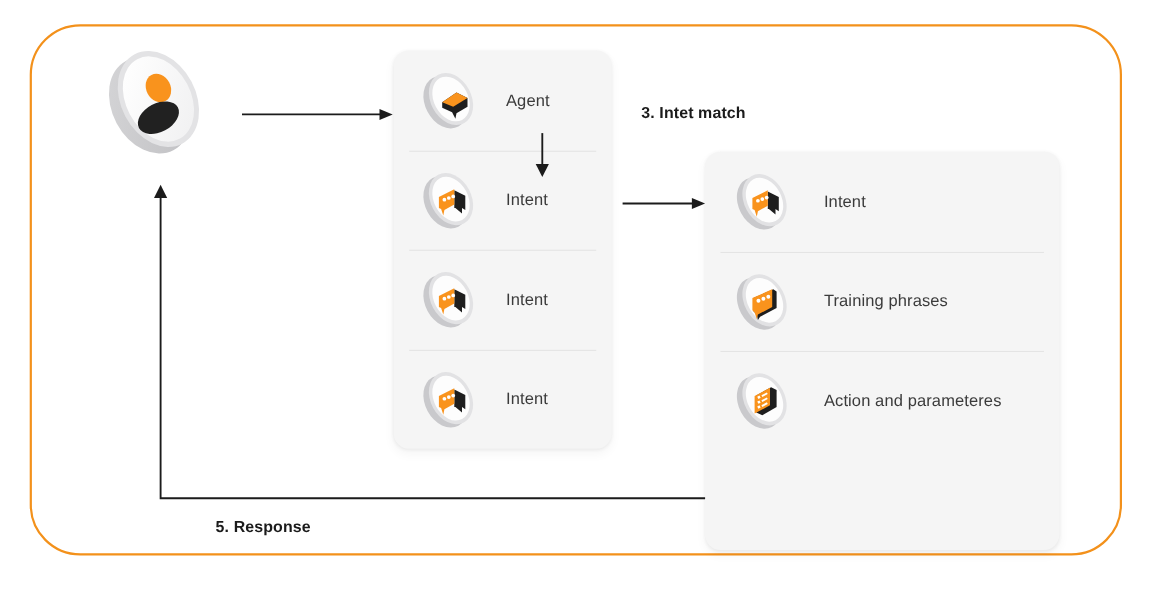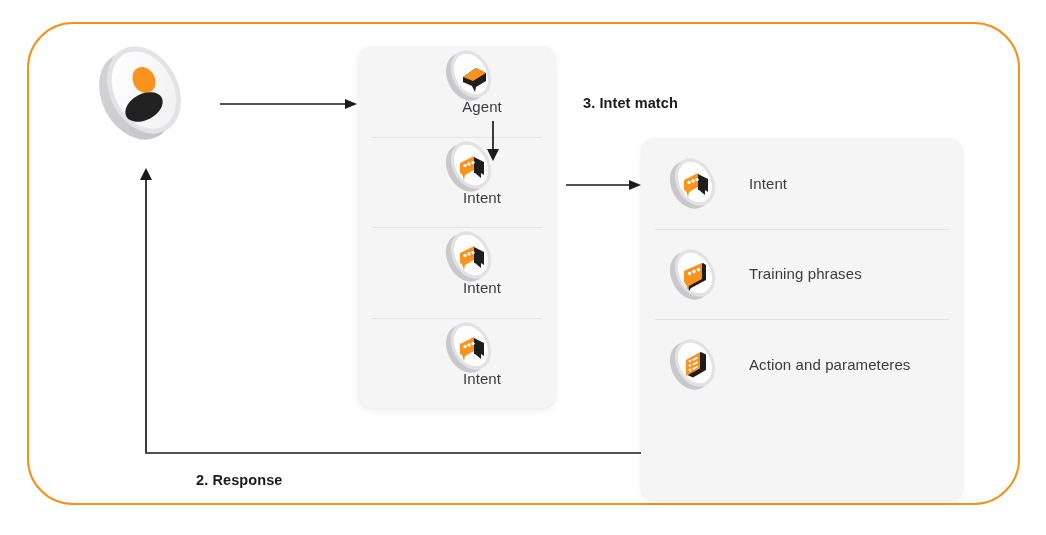--- a/index.html
+++ b/index.html
@@ -22,21 +22,21 @@
     position:absolute;background:#f5f5f5;border-radius:14px;
     box-shadow:0 1px 3px rgba(0,0,0,.055),0 4px 10px rgba(0,0,0,.045);
     box-sizing:border-box;
   }
   .panel-agent{left:358px;top:46px;width:198px;height:362px;}
   .panel-intent{left:641px;top:138px;width:322px;height:362px;}
 
   .row{
     position:relative;display:flex;align-items:center;box-sizing:border-box;
   }
-  .panel-agent .row{height:90.5px;padding-left:24px;flex-direction:column;}
+  .panel-agent .row{height:90.5px;padding-left:24px;}
   .panel-intent .row{height:90.5px;padding-left:26px;}
   .row + .row::before{
     content:"";position:absolute;left:14px;right:14px;top:0;height:1px;
     background:#e4e4e4;
   }
   .row-label{
     font-size:15px;color:#3b3b3b;letter-spacing:.1px;white-space:nowrap;
   }
   .panel-agent .row-label{margin-left:26px;}
   .panel-intent .row-label{margin-left:30px;}
@@ -239,15 +239,15 @@
 
     <g>
       <polyline class="wire" points="641,453 146,453 146,180"></polyline>
       <polygon class="wire-head" points="146,168 140,180 152,180"></polygon>
     </g>
   </svg>
 
   <div class="caption cap-1">
   </div>
   <div class="caption cap-2">3. Intet match</div>
-  <div class="caption cap-3">2. Response</div>
+  <div class="caption cap-3">5. Response</div>
 
 </div>
 
 </body></html>

